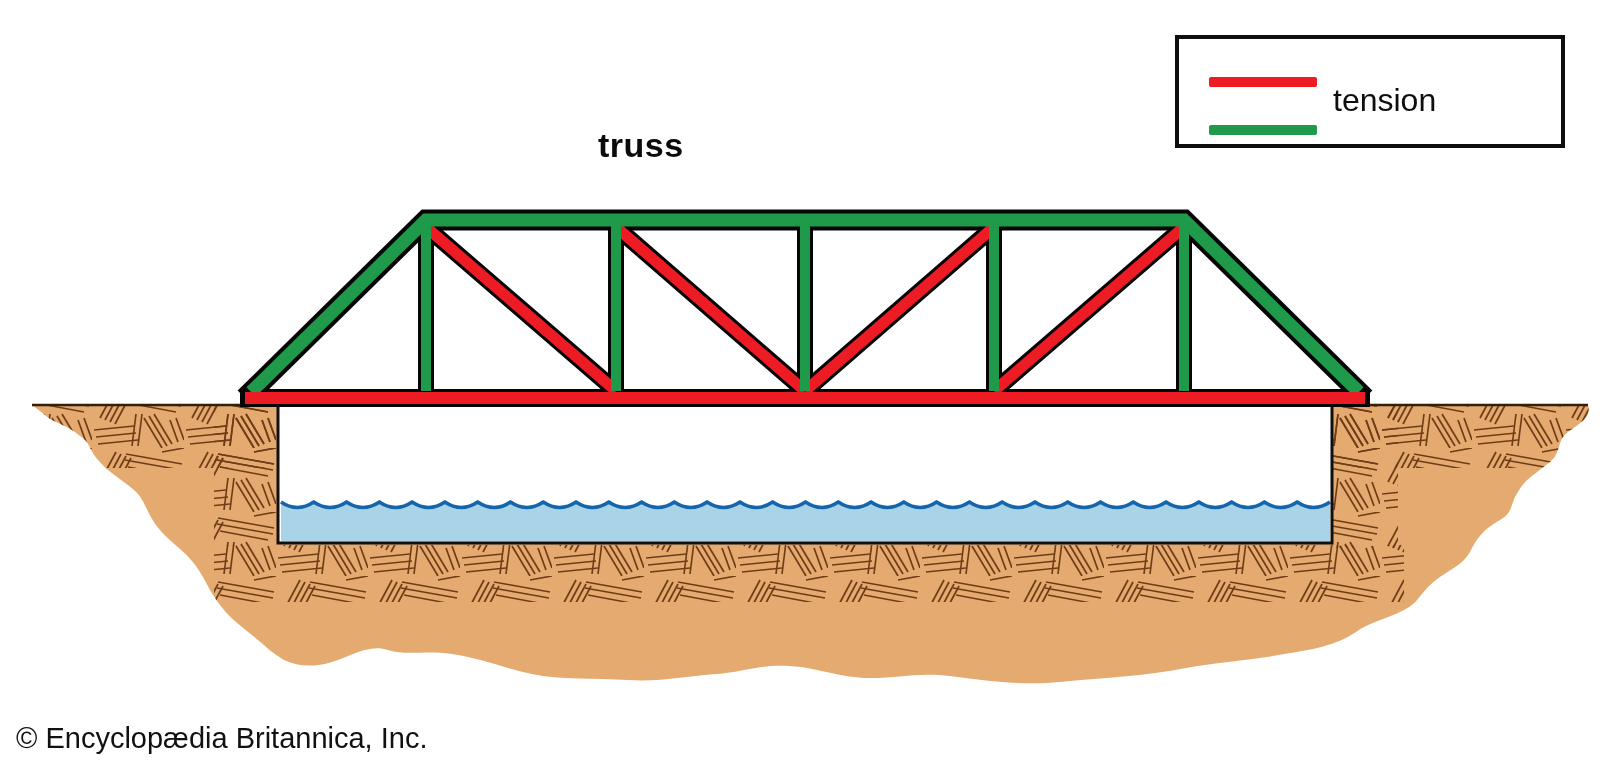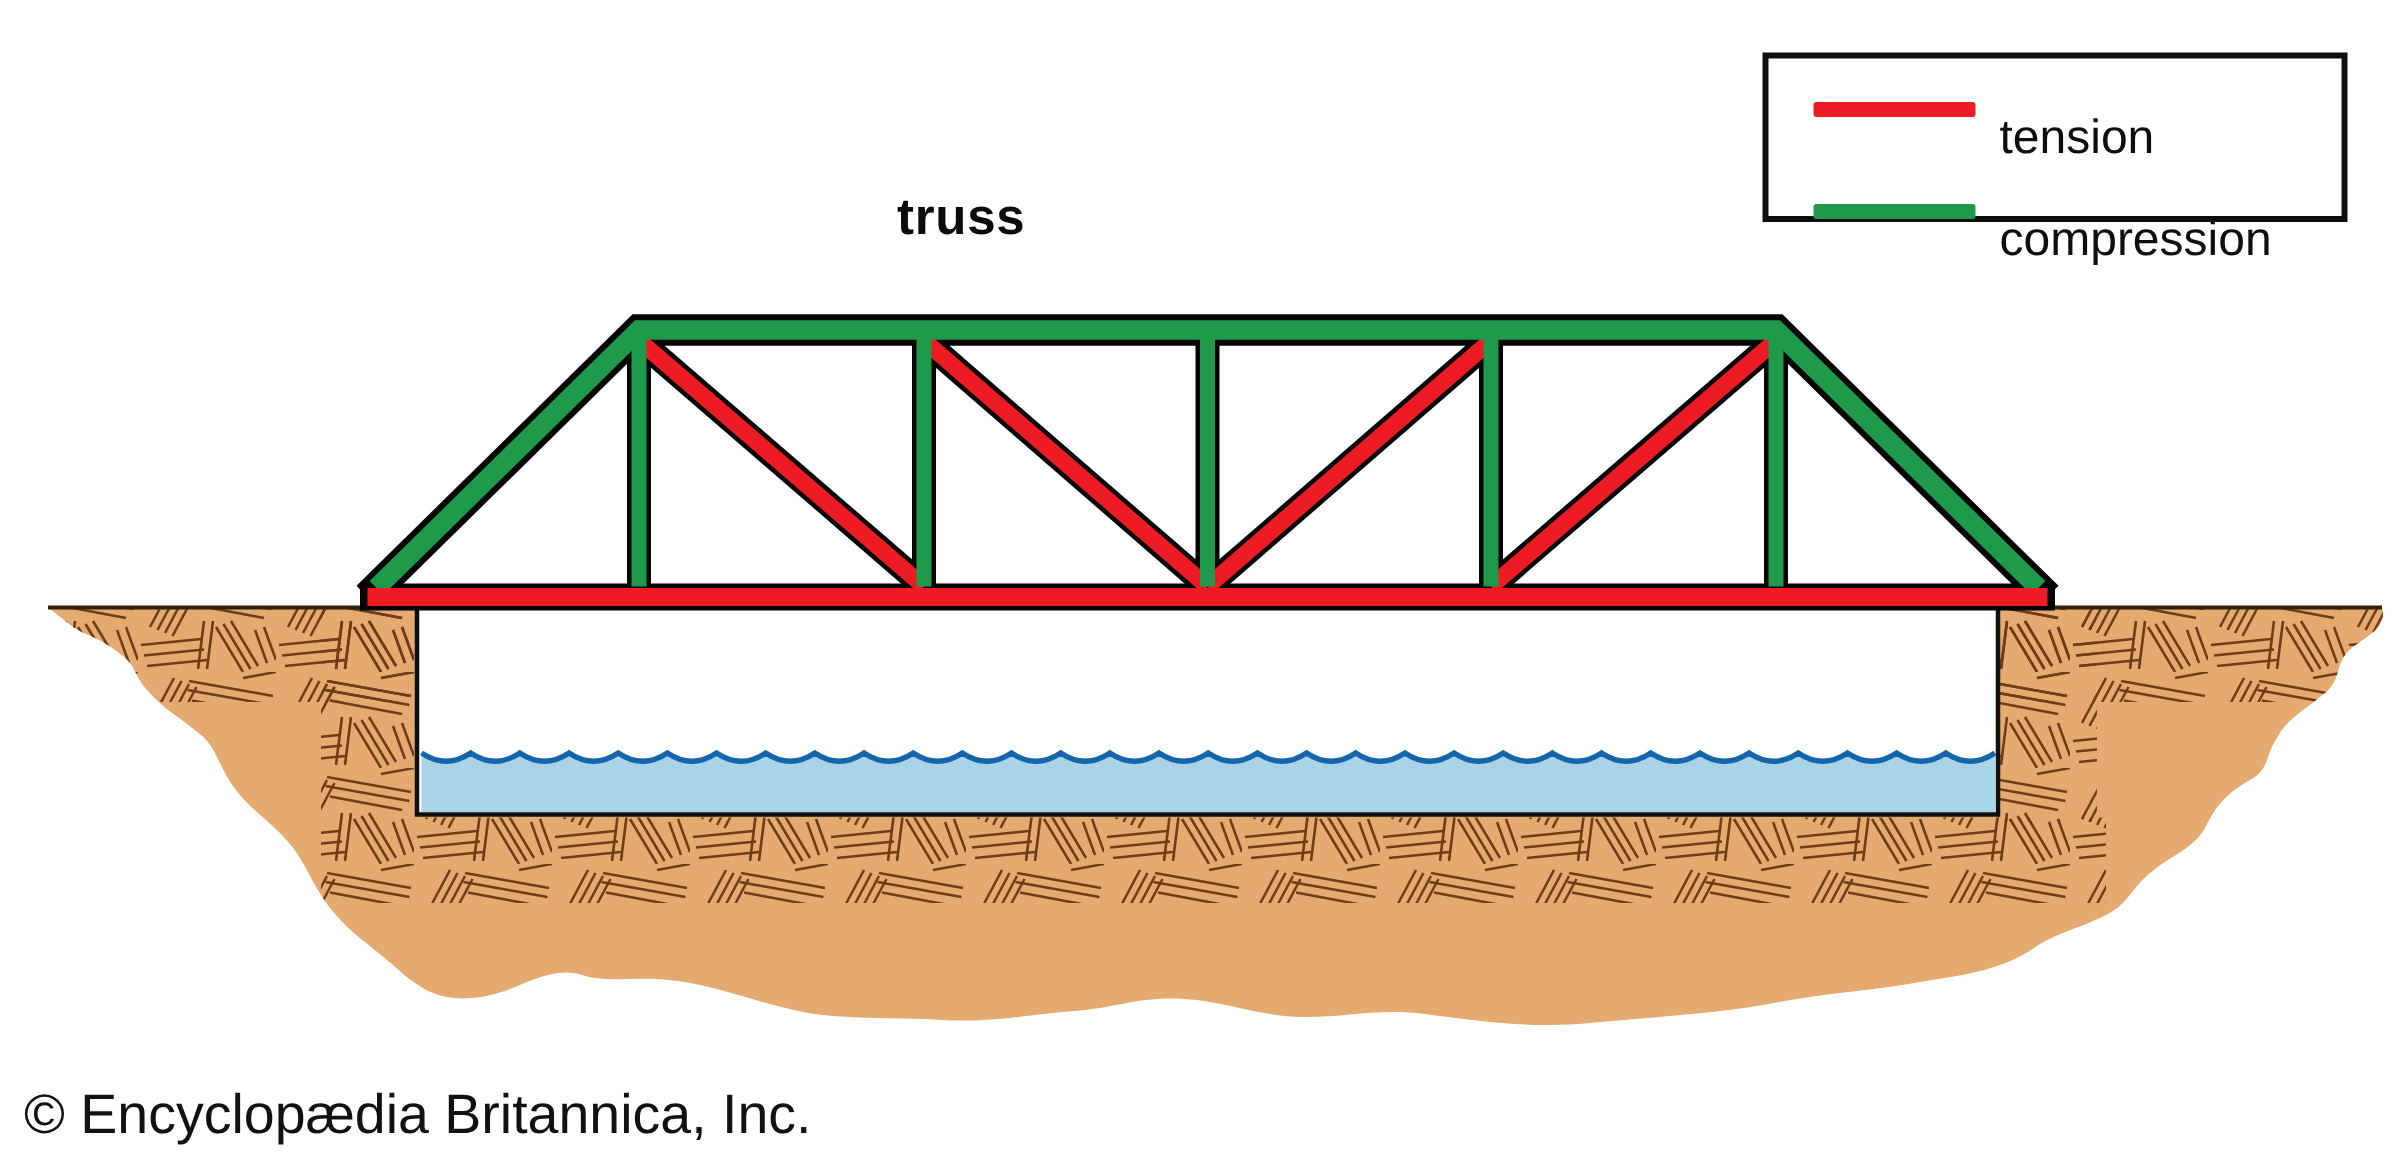--- a/index.html
+++ b/index.html
@@ -20,21 +20,21 @@
   .water-line{stroke:var(--c-wave);stroke-width:3.5;fill:none;}
 
   .title{position:absolute;left:598px;top:126px;width:400px;
          font-size:34px;font-weight:bold;color:#0b0b0b;letter-spacing:.5px;}
   .legend{position:absolute;left:1175px;top:35px;width:382px;height:105px;
           border:4px solid #0e0e0e;background:#fff;display:flex;
           flex-direction:column;justify-content:space-evenly;}
   .legend-row{display:flex;align-items:center;padding-left:30px;gap:16px;}
   .legend-swatch{width:108px;height:10px;border-radius:2px;flex:0 0 auto;}
   .legend-label{font-size:32px;color:#0e0e0e;line-height:1;margin-top:36px;}
-  .copyright{position:absolute;left:16px;top:722px;font-size:37px;color:#111;}
+  .copyright{position:absolute;left:16px;top:722px;font-size:29px;color:#111;}
 </style>
 </head>
 <body style="background: rgb(255, 255, 255);">
 
 <div class="stage">
 
   <svg class="scene" width="1600" height="770" viewBox="0 0 1600 770">
     <defs>
       <path id="groundShape" d="M32,405 L278,405 L278,543 L1332,543 L1332,405 L1588,405
         C1592,418 1578,424 1568,432 C1556,441 1562,452 1550,462 C1534,475 1524,480 1518,492
@@ -107,18 +107,17 @@
 
   <div class="title">truss</div>
 
   <div class="legend">
     <div class="legend-row">
       <span class="legend-swatch" style="background: rgb(237, 28, 36);"></span>
       <span class="legend-label">tension</span>
     </div>
     <div class="legend-row">
       <span class="legend-swatch" style="background: rgb(30, 154, 74);"></span>
-      <span class="legend-label">compression</span>
     </div>
   </div>
 
   <div class="copyright">© Encyclopædia Britannica, Inc.</div>
 </div>
 
 </body></html>

